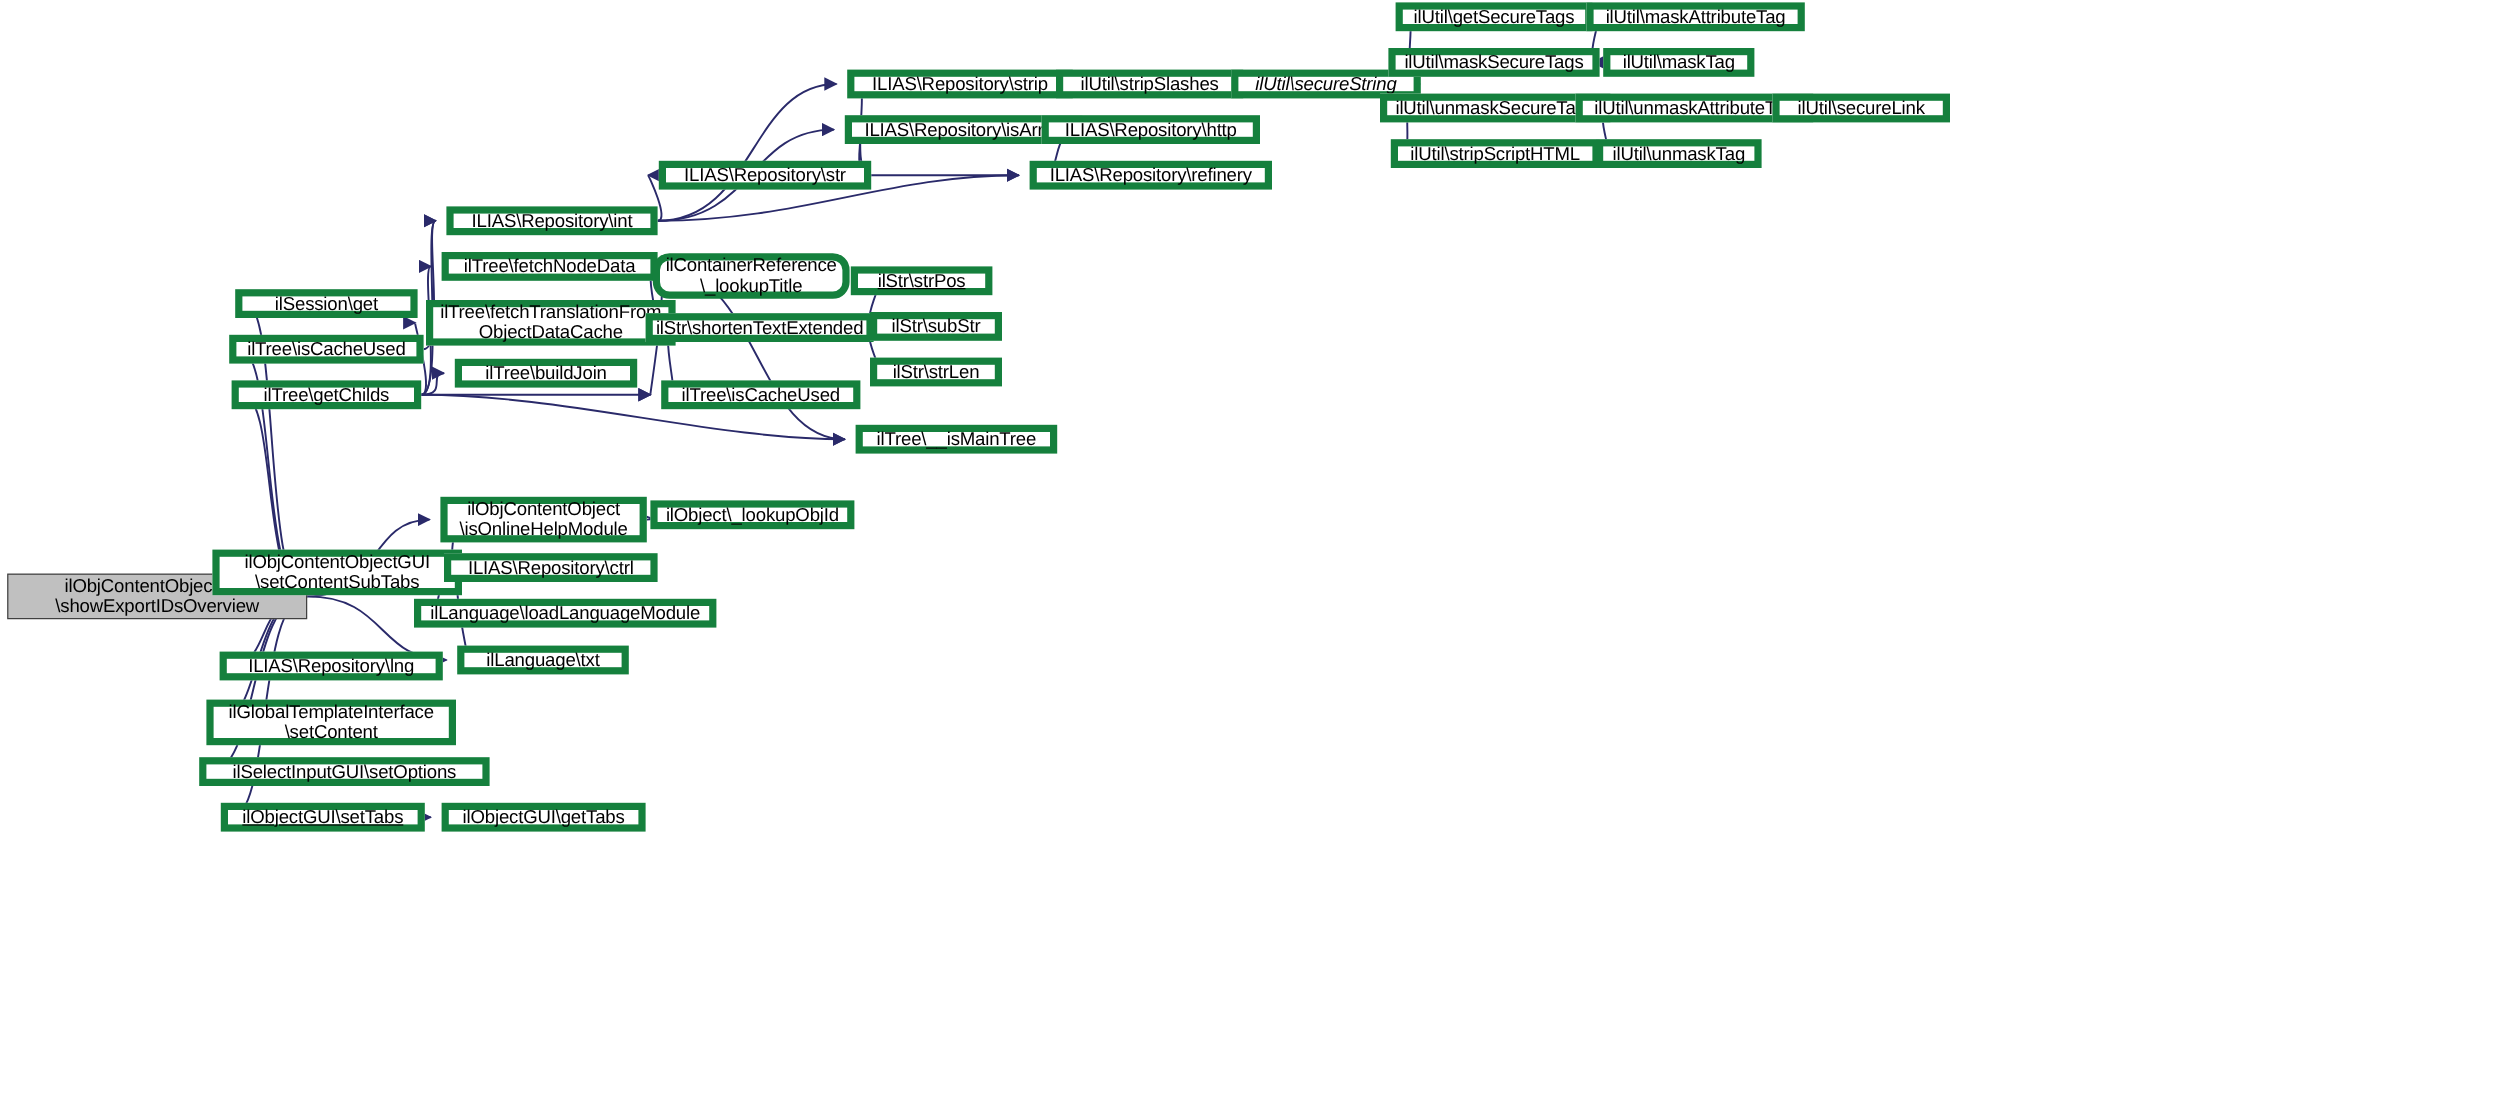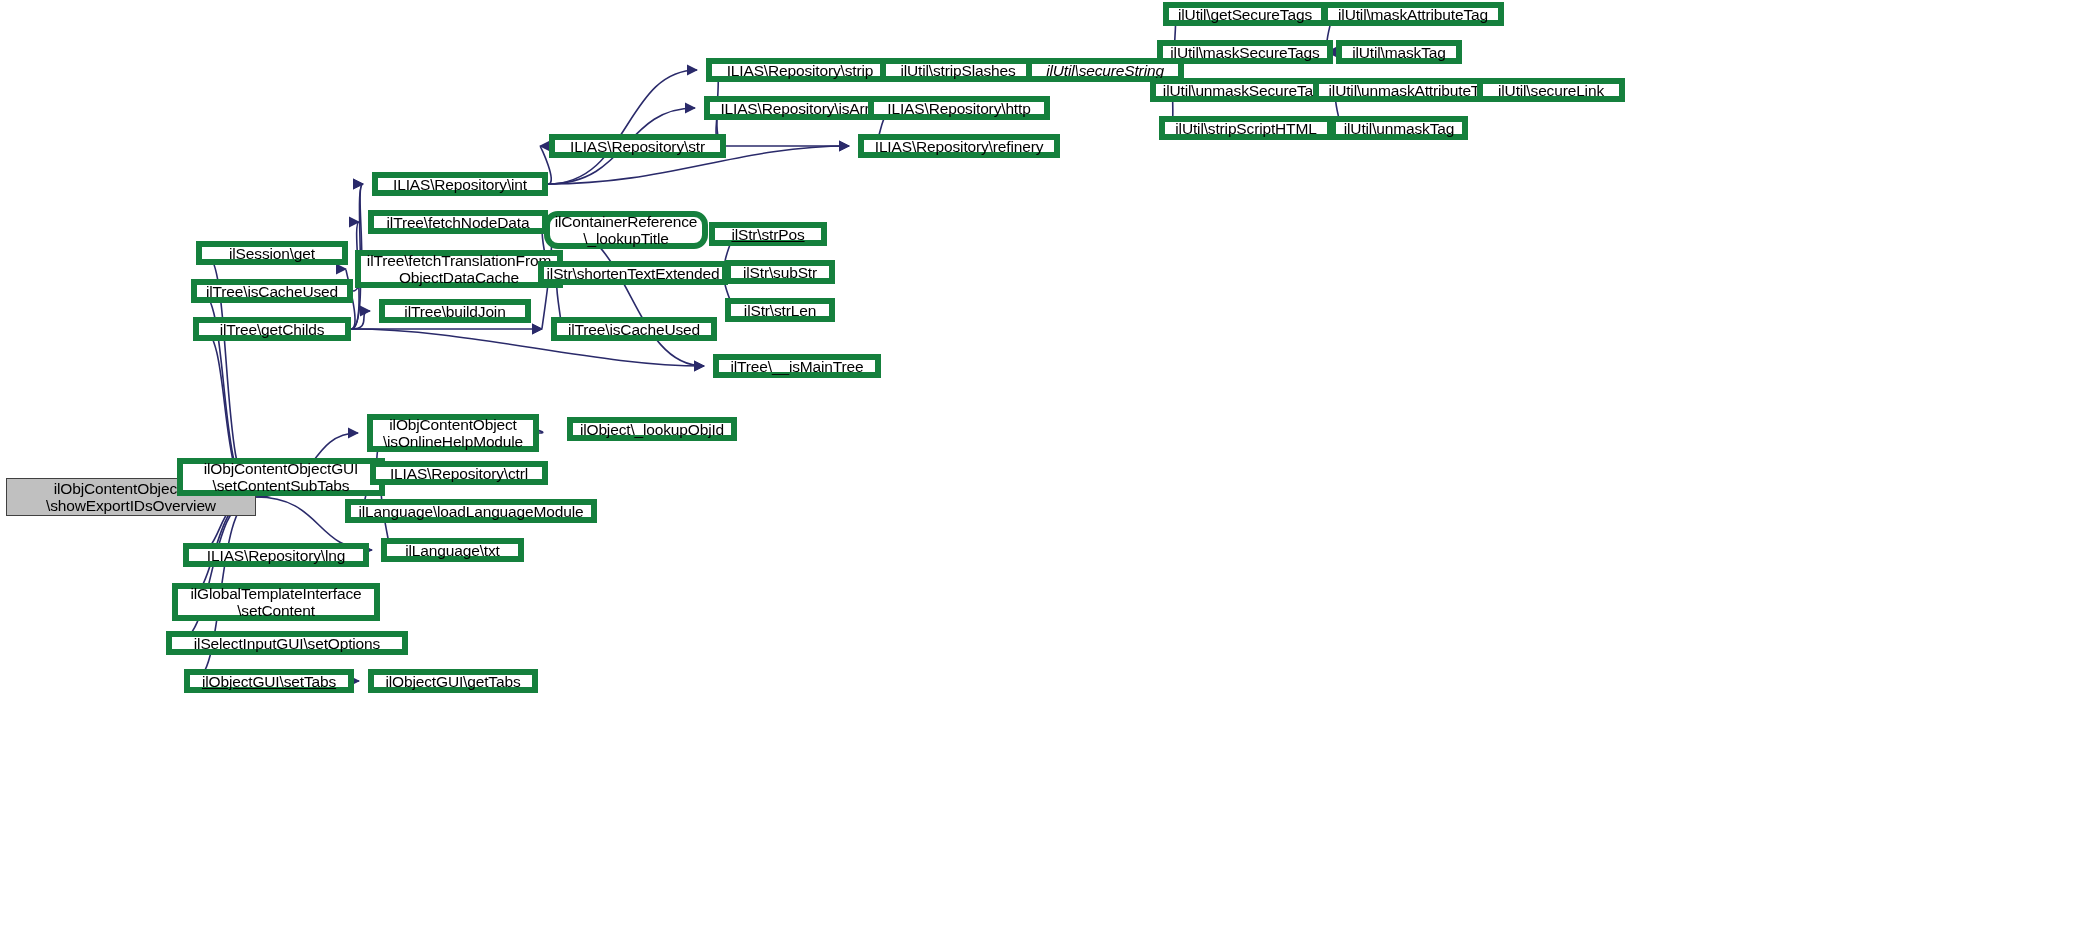--- a/index.html
+++ b/index.html
@@ -136,21 +136,21 @@
 \isOnlineHelpModule</span></div>
       <div class="node" style="left: 370px; top: 461px; width: 178px; height: 24px;"><span class="node-label">ILIAS\Repository\ctrl</span></div>
       <div class="node" style="left: 345px; top: 499px; width: 252px; height: 24px;"><span class="node-label">ilLanguage\loadLanguageModule</span></div>
       <div class="node" style="left: 381px; top: 538px; width: 143px; height: 24px;"><span class="node-label">ilLanguage\txt</span></div>
       <div class="node" style="left: 549px; top: 134px; width: 177px; height: 24px;"><span class="node-label">ILIAS\Repository\str</span></div>
       <div class="node" style="left: 544px; top: 211px; width: 164px; height: 38px; border-radius: 14px;"><span class="node-label">ilContainerReference
 \_lookupTitle</span></div>
       <div class="node" style="left: 538px; top: 261px; width: 190px; height: 24px;"><span class="node-label">ilStr\shortenTextExtended</span></div>
       <div class="node" style="left: 551px; top: 317px; width: 166px; height: 24px;"><span class="node-label">ilTree\isCacheUsed</span></div>
       <div class="node" style="left: 713px; top: 354px; width: 168px; height: 24px;"><span class="node-label">ilTree\__isMainTree</span></div>
-      <div class="node" style="left: 542px; top: 417px; width: 170px; height: 24px; margin-left: 25px;"><span class="node-label">ilObject\_lookupObjId</span></div>
+      <div class="node" style="left: 542px; top: 417px; width: 170px; height: 24px;"><span class="node-label">ilObject\_lookupObjId</span></div>
       <div class="node" style="left: 709px; top: 222px; width: 118px; height: 24px; text-decoration: underline;"><span class="node-label">ilStr\strPos</span></div>
       <div class="node" style="left: 725px; top: 260px; width: 110px; height: 24px;"><span class="node-label">ilStr\subStr</span></div>
       <div class="node" style="left: 725px; top: 298px; width: 110px; height: 24px;"><span class="node-label">ilStr\strLen</span></div>
       <div class="node" style="left: 706px; top: 58px; width: 188px; height: 24px;"><span class="node-label">ILIAS\Repository\strip</span></div>
       <div class="node" style="left: 704px; top: 96px; width: 198px; height: 24px;"><span class="node-label">ILIAS\Repository\isArray</span></div>
       <div class="node" style="left: 858px; top: 134px; width: 202px; height: 24px;"><span class="node-label">ILIAS\Repository\refinery</span></div>
       <div class="node" style="left: 868px; top: 96px; width: 182px; height: 24px;"><span class="node-label">ILIAS\Repository\http</span></div>
       <div class="node" style="left: 880px; top: 58px; width: 156px; height: 24px;"><span class="node-label">ilUtil\stripSlashes</span></div>
       <div class="node" style="left: 1026px; top: 58px; width: 158px; height: 24px; font-style: italic;"><span class="node-label">ilUtil\secureString</span></div>
       <div class="node" style="left: 1163px; top: 2px; width: 164px; height: 24px;"><span class="node-label">ilUtil\getSecureTags</span></div>

